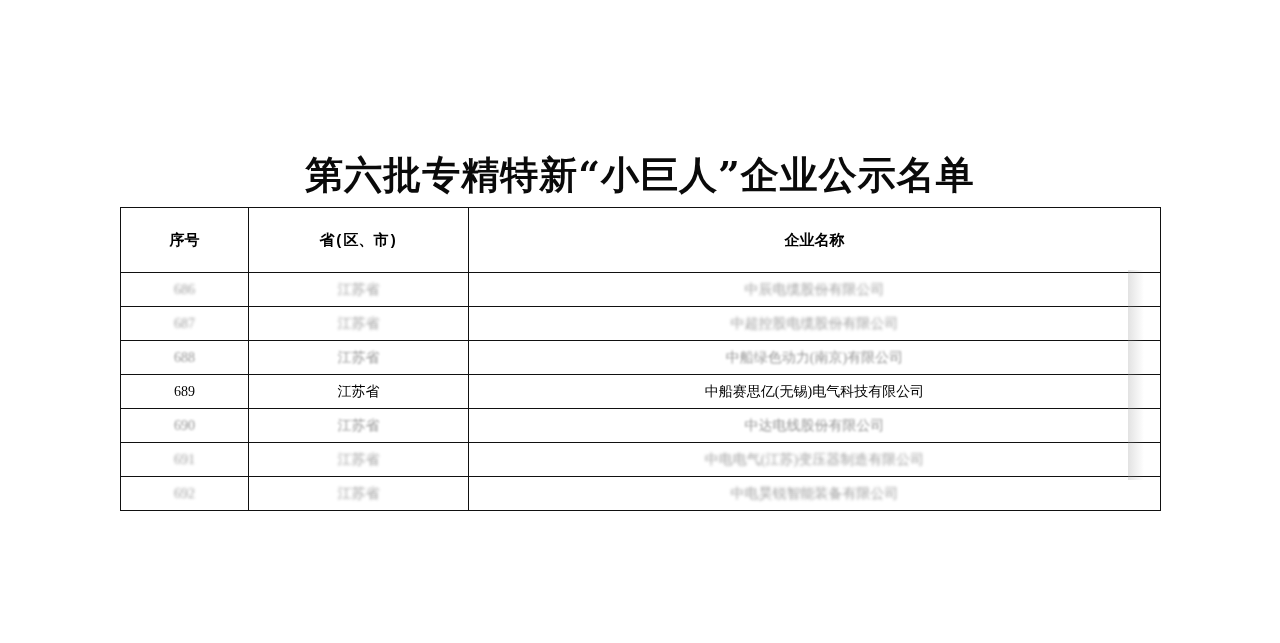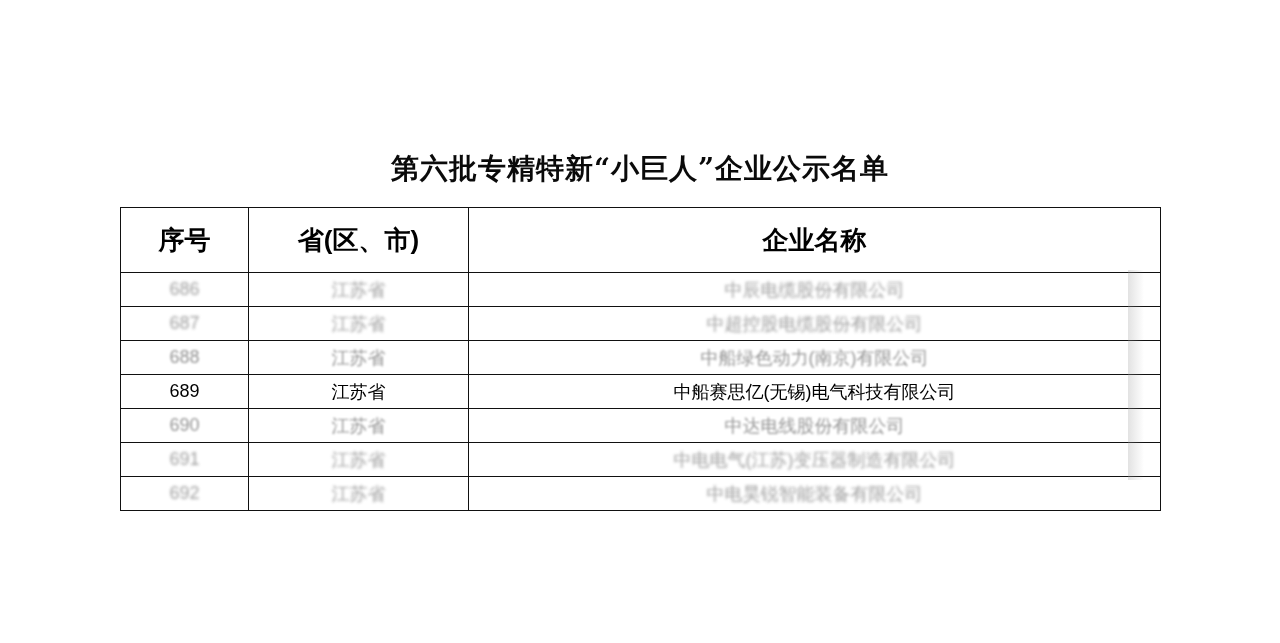--- a/index.html
+++ b/index.html
@@ -19,21 +19,21 @@
     width: 1280px;
     height: 643px;
   }
   .doc-title {
     position: absolute;
     top: 150px;
     left: 0;
     width: 1280px;
     text-align: center;
     font-family: "DejaVu Serif", "Liberation Serif", serif;
-    font-size: 28px;
+    font-size: 38px;
     font-weight: bold;
     letter-spacing: 1px;
     color: #0a0a0a;
   }
   .table-wrap {
     position: absolute;
     top: 207px;
     left: 120px;
     width: 1040px;
   }
@@ -46,31 +46,31 @@
     border: 1px solid #111111;
     padding: 0;
     margin: 0;
   }
   .col-no   { width: 128px; }
   .col-prov { width: 220px; }
   .col-name { width: 692px; }
 
   thead th {
     height: 64px;
-    font-size: 26px;
+    font-size: 15px;
     font-weight: bold;
     text-align: center;
     vertical-align: middle;
-    font-family: Liberation Sans, sans-serif;
+    font-family: Liberation Mono, monospace;
   }
   tbody td {
     height: 33px;
-    font-size: 18px;
+    font-size: 14px;
     vertical-align: middle;
-    font-family: Liberation Sans, sans-serif;
+    font-family: Liberation Serif, serif;
   }
   td.c-no, td.c-prov {
     text-align: center;
   }
   td.c-name {
     text-align: center;
     padding-left: 10px;
   }
   
   tr.blur-strong td {

